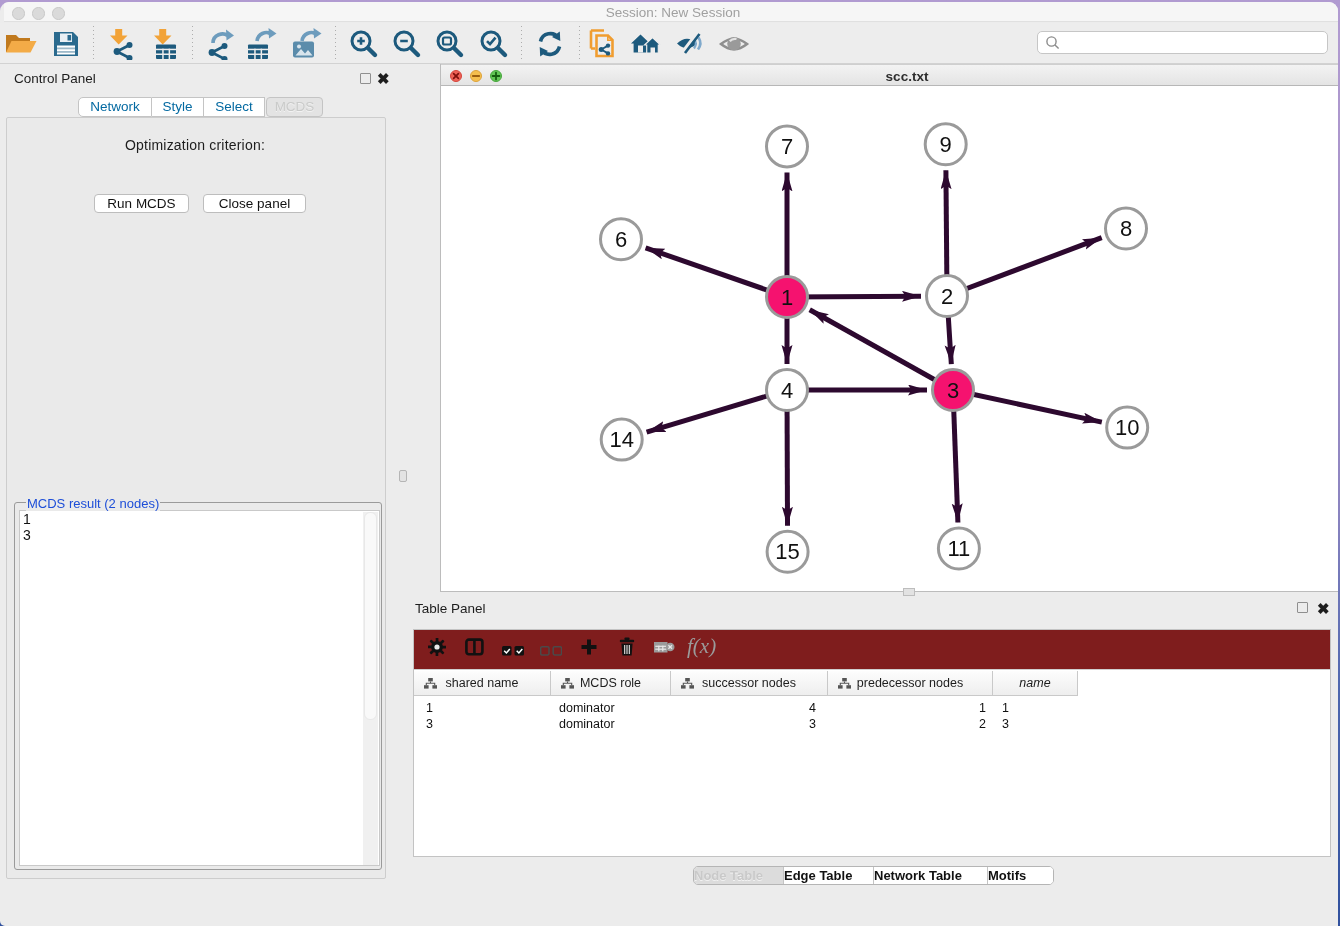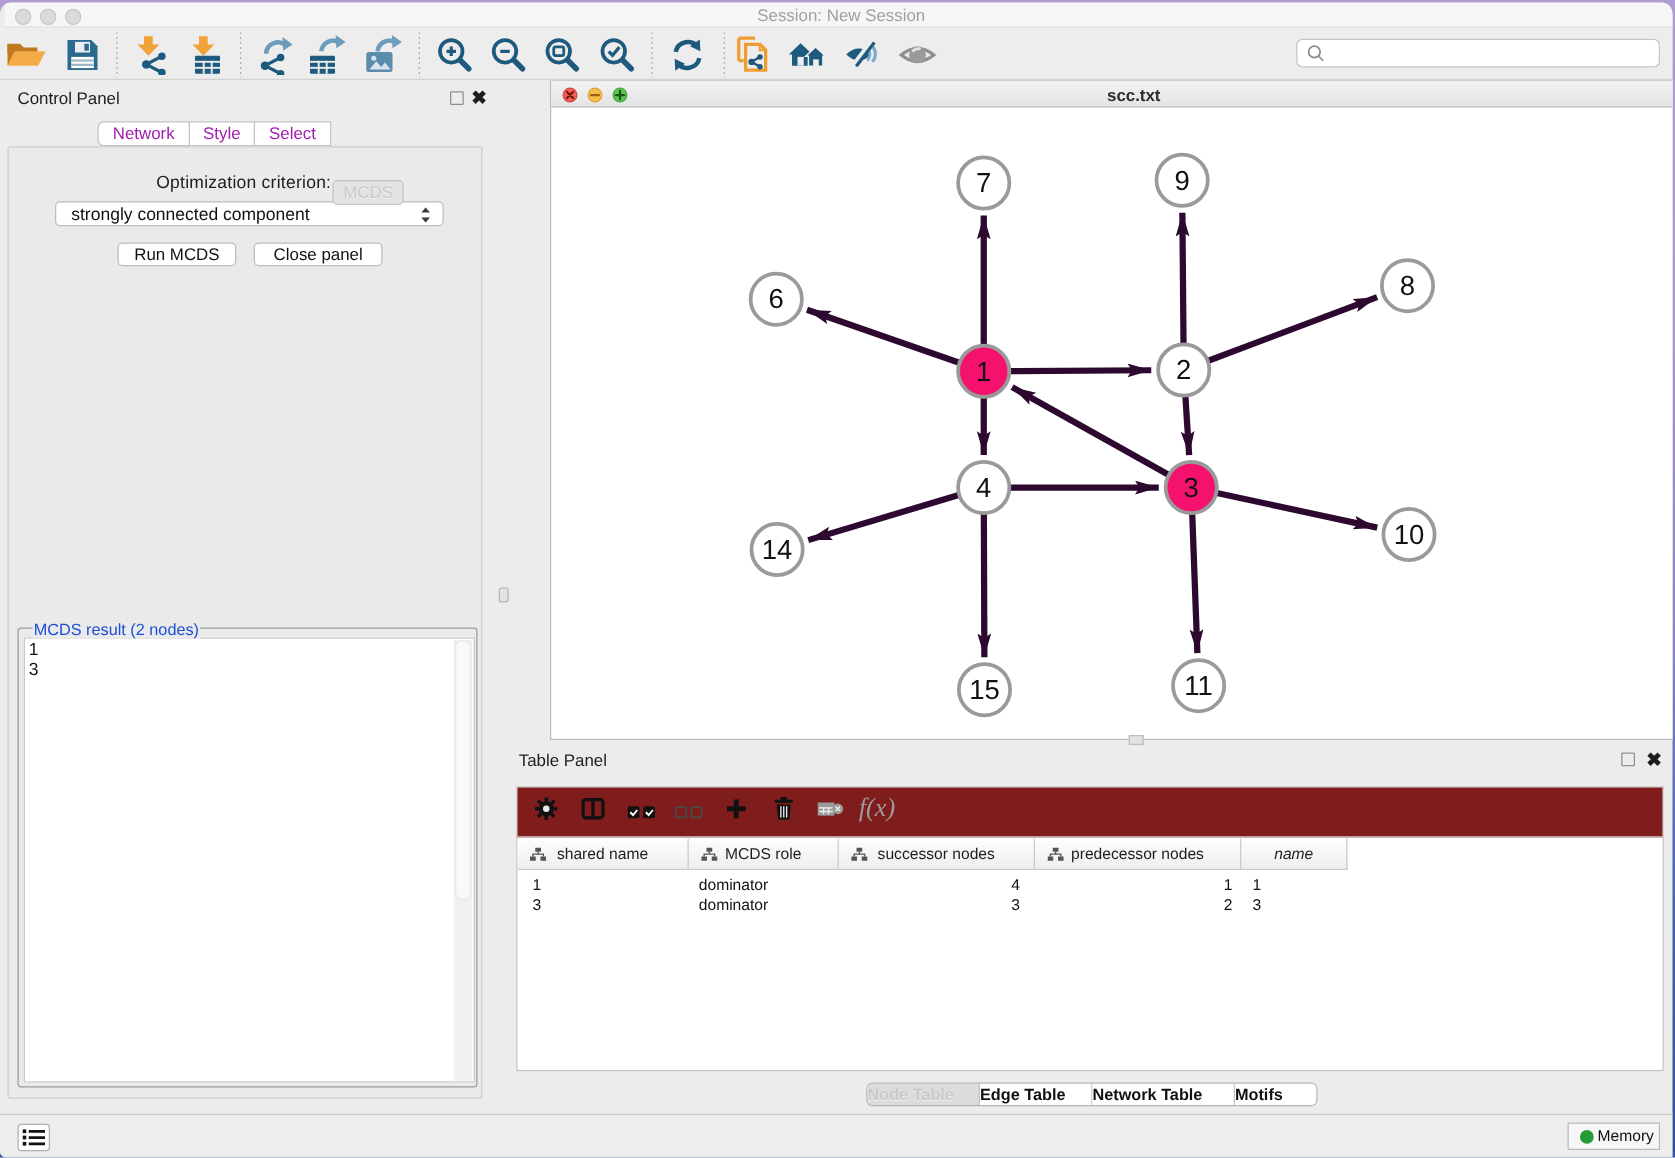--- a/index.html
+++ b/index.html
@@ -9,21 +9,21 @@
 .titlebar{position:absolute;left:4px;top:0;width:100%;height:20px;background:#f6f6f6;border-bottom:1px solid #e0e0e0;}
 .tl{position:absolute;top:5px;width:12.5px;height:12.5px;border-radius:50%;background:#dadada;border:1px solid #c8c8c8;}
 .title{position:absolute;left:0;right:0;top:0;height:20px;line-height:21px;text-align:center;font-size:13.5px;color:#a0a0a0;}
 .toolbar{position:absolute;left:0;top:21px;width:100%;height:41px;background:#ededed;border-bottom:1px solid #d2d2d2;}
 .tbi{position:absolute;top:5px;}
 .sep{position:absolute;top:3px;height:36px;width:1px;background-image:repeating-linear-gradient(180deg,#adadad 0 1.5px,transparent 1.5px 4px);}
 .search{position:absolute;left:1037px;top:8px;width:291px;height:23px;background:#fff;border:1px solid #c6c6c6;border-radius:5px;}
 .cp-head{position:absolute;left:14px;top:69px;font-size:13.5px;color:#1d1d1d;}
 .panelbox{position:absolute;left:6px;top:115px;width:380px;height:762px;background:#eaeaea;border:1px solid #cdcdcd;border-radius:2px;}
 .tabs{position:absolute;left:78px;top:95px;height:20px;display:flex;z-index:3;}
-.tab{height:20px;line-height:18px;font-size:13.5px;font-weight:400;color:#a21caf;background:#fff;border:1px solid #c4c4c4;border-left:none;text-align:center;}
+.tab{height:20px;line-height:18px;font-size:13.5px;font-weight:400;color:#0369a1;background:#fff;border:1px solid #c4c4c4;border-left:none;text-align:center;}
 .tab.first{border-left:1px solid #c4c4c4;border-radius:5px 0 0 5px;}
 .tab.sel{background:#e3e3e3;color:#c9cac9;text-shadow:0 1px 0 #f2f2f2;border-radius:4px;border-left:1px solid #c4c4c4;margin-left:1px;}
 .optlab{position:absolute;left:0;width:100%;top:135px;text-align:center;font-size:14px;letter-spacing:0.2px;font-weight:400;color:#1d1d1d;}
 .dd{position:absolute;left:44px;top:159px;width:311px;height:20px;background:#fff;border:1px solid #bdbdbd;border-radius:4px;font-size:14px;color:#111;line-height:18px;padding-left:12px;}
 .btn{position:absolute;top:192px;height:19px;background:#fff;border:1px solid #bdbdbd;border-radius:4px;font-size:13.5px;font-weight:400;color:#111;text-align:center;line-height:18px;}
 .grp{position:absolute;left:14px;top:500px;width:368px;height:368px;border:1px solid #9a9a9a;border-radius:3px;}
 .grplab{position:absolute;left:26px;top:494px;background:#eaeaea;padding:0 1px;font-size:13px;color:#1d4ed8;}
 .ta{position:absolute;left:4px;top:7px;width:361px;height:356px;background:#fff;border:1px solid #c9c9c9;font-size:14px;color:#111;line-height:16px;padding:0 0 0 3px;}
 .scrt{position:absolute;right:1px;top:1px;width:15px;height:353px;background:#f0f0f0;}
 .scrthumb{position:absolute;left:1px;top:0;width:13px;height:208px;background:#f9f9f9;border:1px solid #e8e8e8;border-radius:6px;}
@@ -181,29 +181,23 @@
       </div>
   </div>
   <div class="cp-head">Control Panel</div>
   <div class="fgrip" style="left:360px;top:71px;"></div>
   <div class="xico" style="left:377px;top:71px;">✖</div>
   <div class="panelbox"></div>
   <div class="tabs">
     <div class="tab first" style="width:74px;">Network</div>
     <div class="tab" style="width:52px;">Style</div>
     <div class="tab" style="width:61px;">Select</div>
-    <div class="tab sel" style="width:57px;margin-top:47px;">MCDS</div>
+    <div class="tab sel" style="width:57px;">MCDS</div>
   </div>
   <div class="optlab" style="width:390px;">Optimization criterion:</div>
-  <div class="dd">strongly connected component
-    <svg width="9" height="14" viewBox="0 0 9 14" style="position:absolute;right:9px;top:2.5px;">
-        <path d="M1 5 L4.5 1 L8 5 Z" fill="#3a3a3a"></path>
-        <path d="M1 9 L4.5 13 L8 9 Z" fill="#3a3a3a"></path>
-      </svg>
-  </div>
   <div class="btn" style="left:94px;width:95px;">Run MCDS</div>
   <div class="btn" style="left:203px;width:103px;">Close panel</div>
   <div class="grp">
     <div class="ta">1<br>3
       <div class="scrt">
           <div class="scrthumb"></div>
         </div>
     </div>
   </div>
   <div class="grplab">MCDS result (2 nodes)</div>
@@ -365,26 +359,13 @@
       <div class="td" style="left:500px;width:72px;text-align:right;">2</div>
       <div class="td" style="left:588px;">3</div>
     </div>
   </div>
   <div class="btabs">
     <div class="btab sel" style="width:90px;">Node Table</div>
     <div class="btab" style="width:90px;">Edge Table</div>
     <div class="btab" style="width:114px;">Network Table</div>
     <div class="btab" style="width:65px;border-right:none;">Motifs</div>
   </div>
-  <div class="statusbar">
-    <div class="listbtn">
-        <svg width="18" height="14" viewBox="0 0 18 14" style="position:absolute;left:3px;top:3px;">
-          <rect x="0" y="0.5" width="3" height="3" fill="#111"></rect>
-          <rect x="5" y="1" width="13" height="2.2" fill="#111"></rect>
-          <rect x="0" y="5.5" width="3" height="3" fill="#111"></rect>
-          <rect x="5" y="6" width="13" height="2.2" fill="#111"></rect>
-          <rect x="0" y="10.5" width="3" height="3" fill="#111"></rect>
-          <rect x="5" y="11" width="13" height="2.2" fill="#111"></rect>
-        </svg>
-      </div>
-    <div class="memory"><span style="position:absolute;left:9px;top:5px;width:11px;height:11px;border-radius:50%;background:#259b38;"></span>Memory</div>
-  </div>
 </div>
 
 </body></html>

